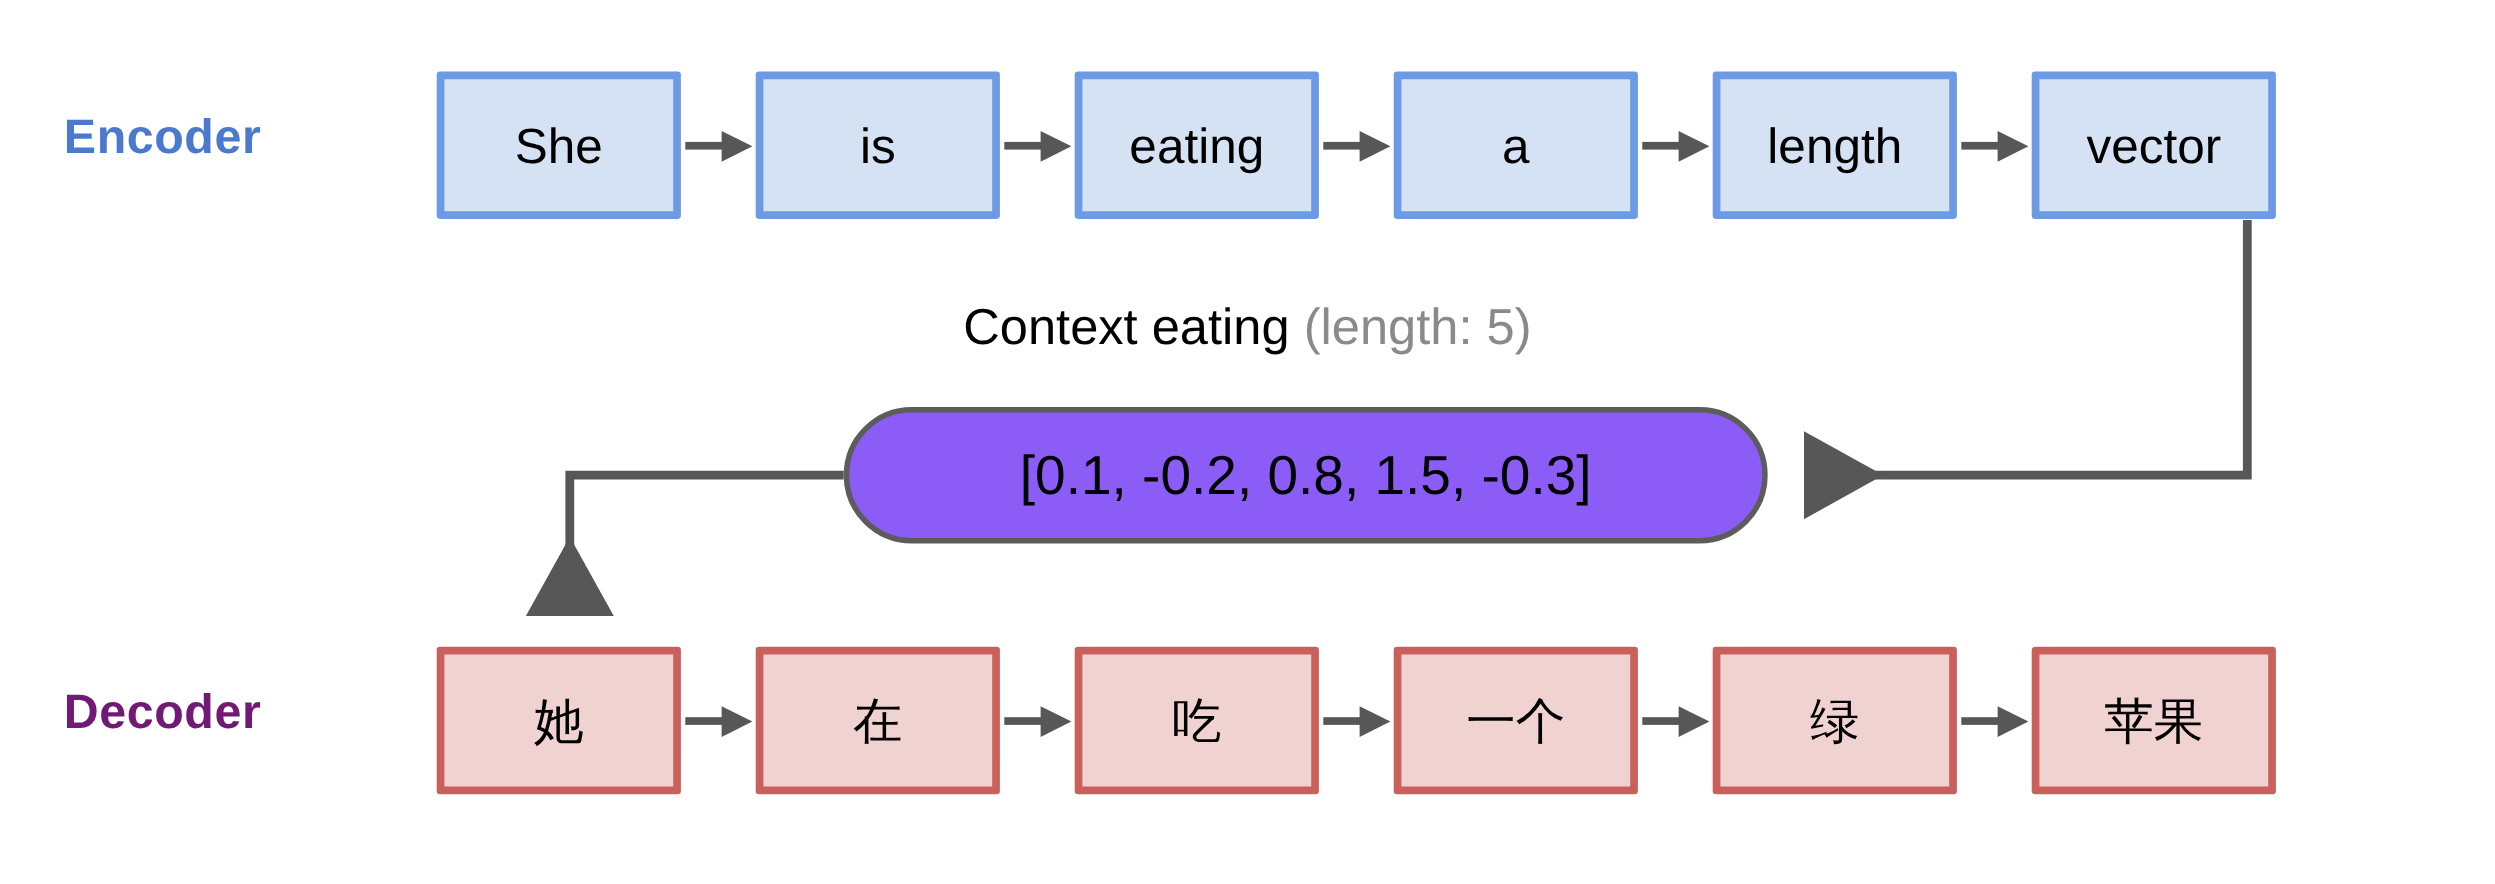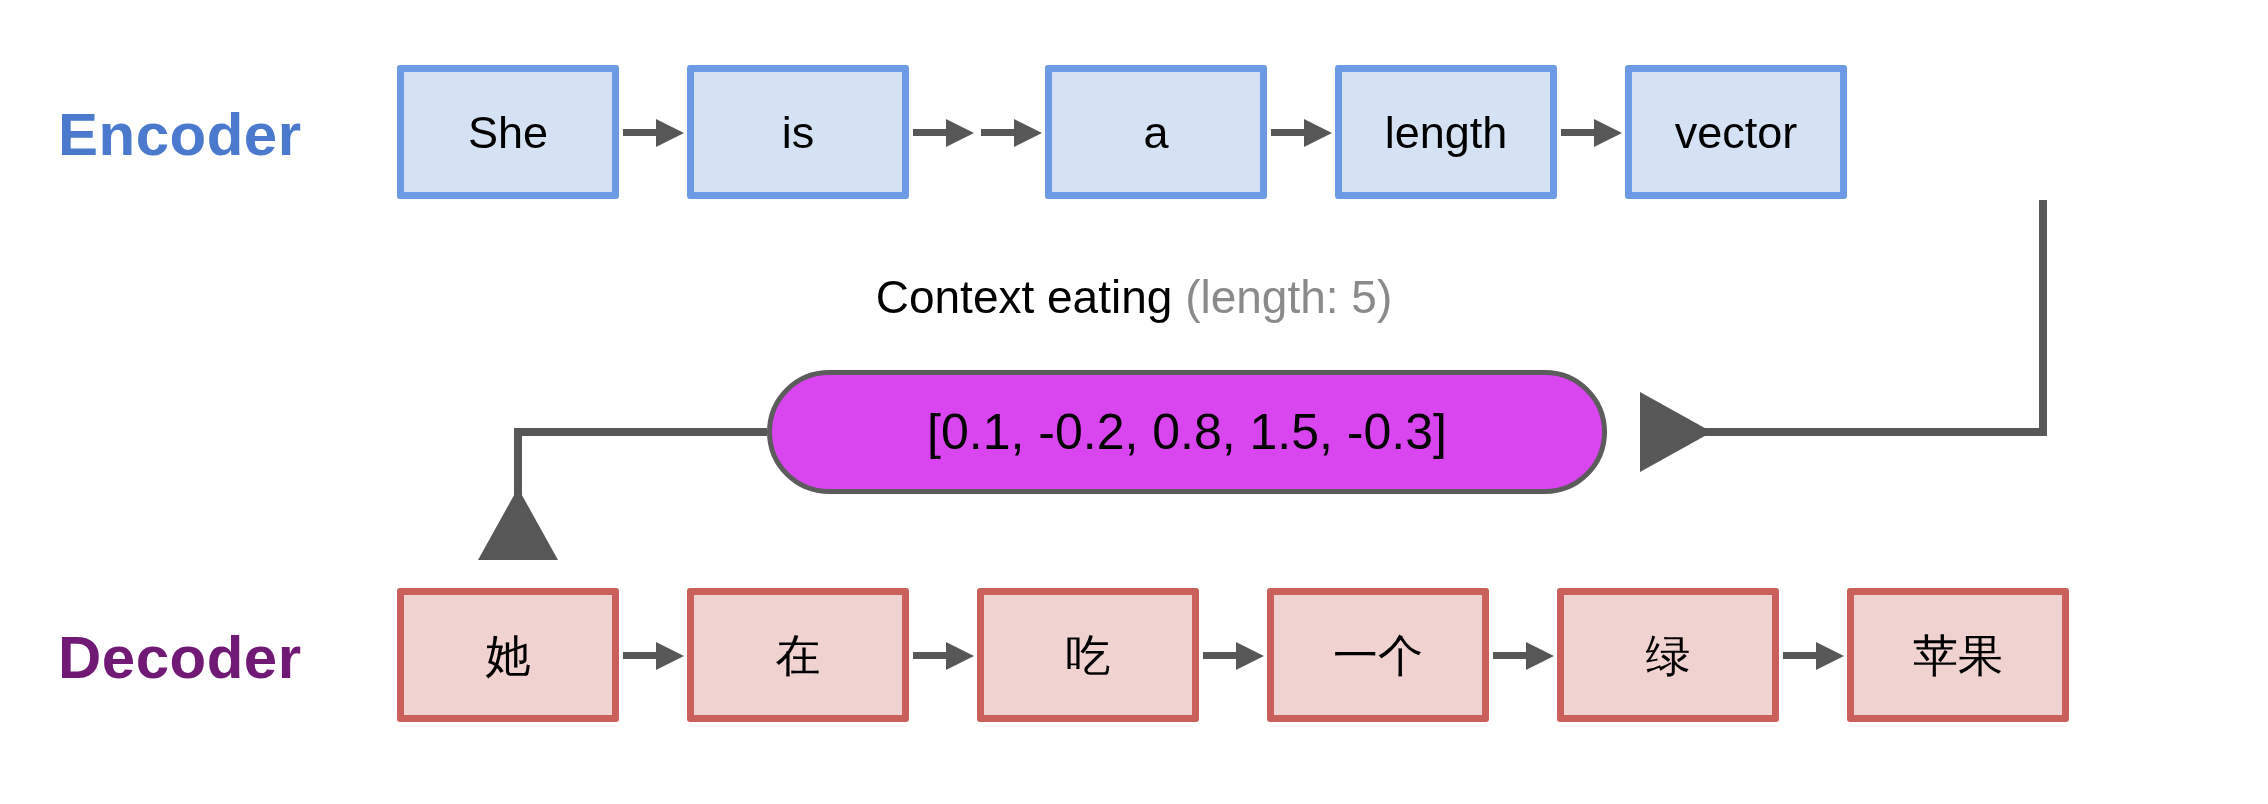--- a/index.html
+++ b/index.html
@@ -15,21 +15,21 @@
     width: 2268px;
     height: 804px;
     background: #ffffff;
     overflow: hidden;
   }
 
   
   .row-label {
     position: absolute;
     font-weight: bold;
-    font-size: 60px;
+    font-size: 44px;
     letter-spacing: 0.5px;
     white-space: nowrap;
   }
   #encoder-label { left: 58px; top: 100px; color: #4a79ce; }
   #decoder-label { left: 58px; top: 623px; color: #701a75; }
 
   
   .token-row {
     position: absolute;
     display: flex;
@@ -102,21 +102,21 @@
   #context-caption .muted { color: #8a8a8a; }
 
   
   #context-pill {
     position: absolute;
     left: 767px;
     top: 370px;
     width: 840px;
     height: 124px;
     box-sizing: border-box;
-    background: #d946ef;
+    background: #8b5cf6;
     border: 5px solid #5c5c5c;
     border-radius: 62px;
     display: flex;
     align-items: center;
     justify-content: center;
     font-size: 50px;
     color: #000000;
   }
 
   
@@ -141,20 +141,23 @@
     <div class="token-box enc">
       <span class="label">She</span>
     </div>
     <div class="seq-arrow"></div>
 
     <div class="token-box enc">
       <span class="label">is</span>
     </div>
     <div class="seq-arrow"></div>
 
+    <div class="token-box enc">
+      <span class="label">eating</span>
+    </div>
     <div class="seq-arrow"></div>
 
     <div class="token-box enc">
       <span class="label">a</span>
     </div>
     <div class="seq-arrow"></div>
 
     <div class="token-box enc">
       <span class="label">length</span>
     </div>

